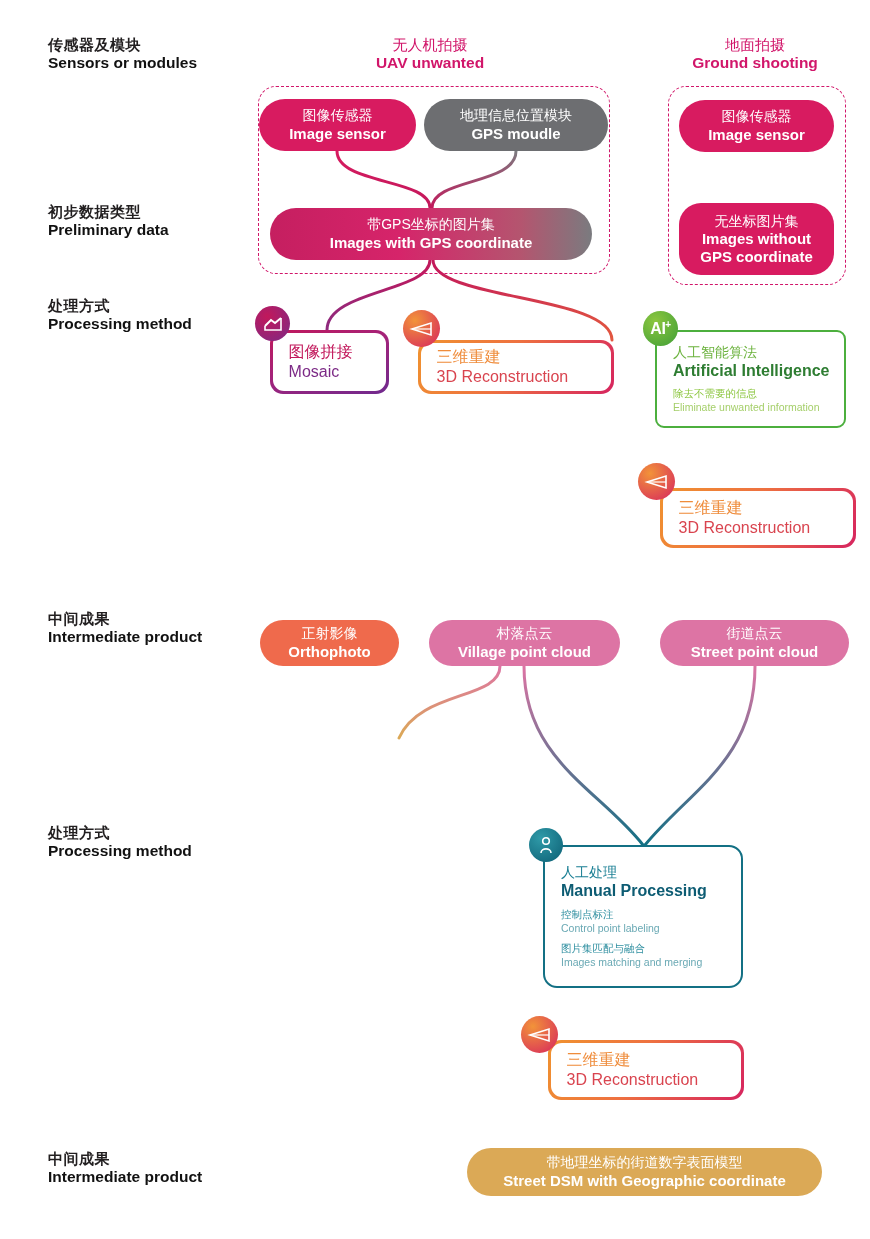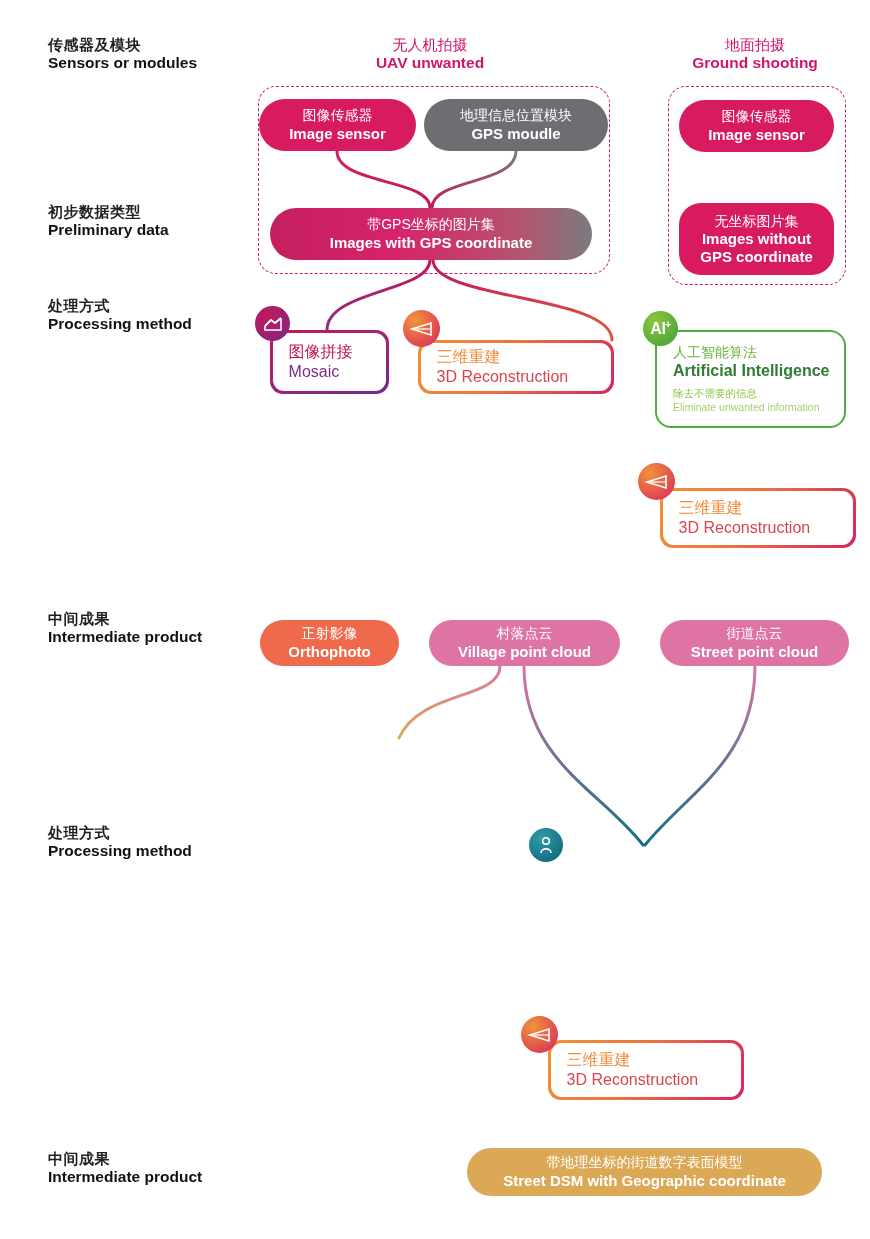--- a/index.html
+++ b/index.html
@@ -94,21 +94,21 @@
     font-weight: bold;
     line-height: 1.22;
     display: block;
   }
   .pill.two-line .en { line-height: 1.18; }
 
   
   .methodbox {
     position: absolute;
     box-sizing: border-box;
-    border-radius: 16px;
+    border-radius: 9px;
     background: #ffffff;
     padding: 7px 12px 8px 16px;
     display: flex;
     flex-direction: column;
     justify-content: center;
   }
   .methodbox .cn {
     font-size: 14px;
     line-height: 1.3;
   }
@@ -393,20 +393,28 @@
     <span class="cn">村落点云</span>
     <span class="en">Village point cloud</span>
   </div>
 
   <div class="pill" style="left:660px; top:620px; width:189px; height:46px; background:#dd74a4;">
     <span class="cn">街道点云</span>
     <span class="en">Street point cloud</span>
   </div>
 
 
+  <div class="methodbox" style="left:543px; top:845px; width:200px; height:143px; border:2.8px solid #137084; border-radius:14px;">
+    <span class="cn" style="color:#1a7f94;">人工处理</span>
+    <span class="en" style="color:#0d5c73;">Manual Processing</span>
+    <span class="sub-cn sub-block" style="color:#2f8fa0;">控制点标注</span>
+    <span class="sub-en" style="color:#6aa9b4;">Control point labeling</span>
+    <span class="sub-cn sub-block" style="color:#2f8fa0;">图片集匹配与融合</span>
+    <span class="sub-en" style="color:#6aa9b4;">Images matching and merging</span>
+  </div>
   <div class="badge" style="left:529px; top:828px; width:34px; height:34px;
               background:radial-gradient(circle at 35% 30%, #2f9aa8, #0d5f74);">
     <svg width="18" height="20" viewBox="0 0 18 20" aria-hidden="true">
       <circle cx="9" cy="6" r="3.3" fill="none" stroke="#ffffff" stroke-width="1.6"></circle>
       <path d="M4 18 C4 12.5 14 12.5 14 18" fill="none" stroke="#ffffff" stroke-width="1.6"></path>
     </svg>
   </div>
 
   <div class="gradborder" style="left:548px; top:1040px; width:196px; height:60px;
               background:linear-gradient(120deg,#f0932f 0%,#ee7140 45%,#d6245f 100%);">

